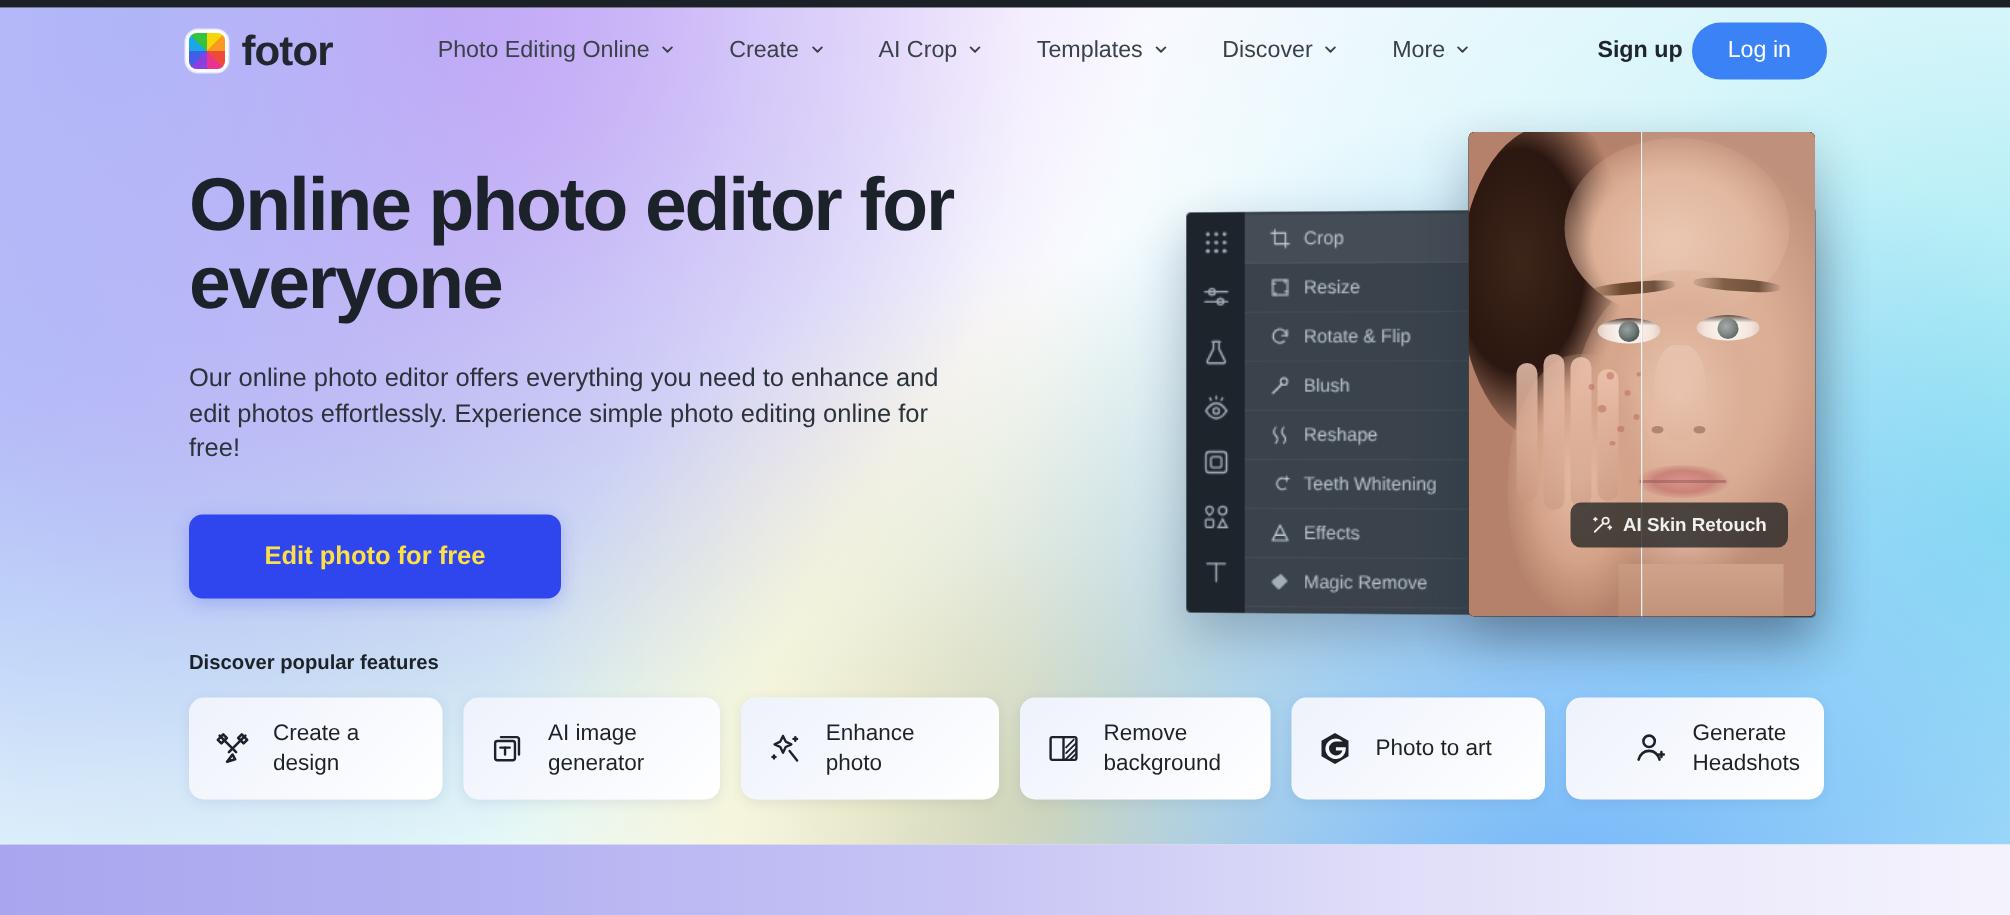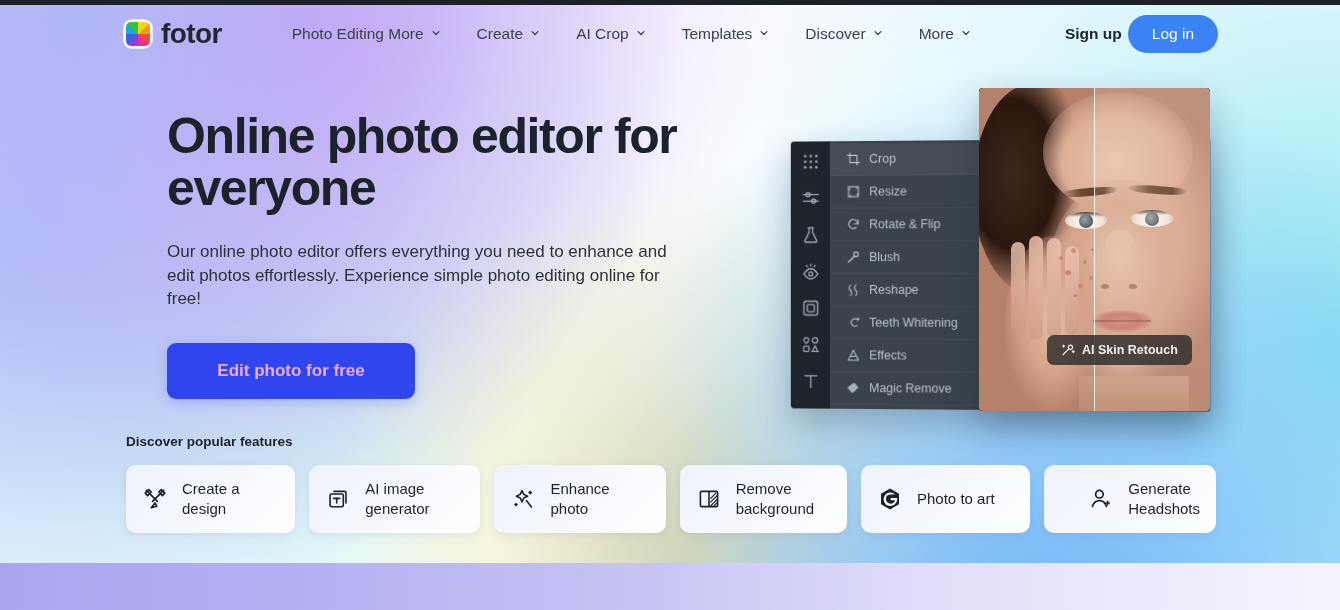--- a/index.html
+++ b/index.html
@@ -77,33 +77,33 @@
   .signup {
     font-size: 15.5px; font-weight: 700; color: #20242b; cursor: pointer; white-space: nowrap;
   }
   .login-btn {
     background: #3b82f6; color: #ffffff; font-size: 15.5px;
     border-radius: 22px; padding: 10px 24px; cursor: pointer; border: none;
     font-family: "Liberation Sans", sans-serif; white-space: nowrap;
   }
 
   
-  .hero-left { position: absolute; left: 126px; top: 110px; width: 600px; z-index: 20; margin-left: 41px; }
+  .hero-left { position: absolute; left: 126px; top: 110px; width: 600px; z-index: 20; }
   .hero-title {
     font-size: 50px; line-height: 52px; font-weight: 700;
     color: #1c2229; letter-spacing: -1.4px;
   }
   .hero-sub {
     margin-top: 26px; font-size: 17px; line-height: 23.5px;
     color: #2c323a; max-width: 530px;
   }
   .cta {
     margin-top: 32px; display: inline-flex; align-items: center; justify-content: center;
     width: 248px; height: 56px; border-radius: 9px;
-    background: #2f46ee; color: #f0abfc; font-size: 17px; font-weight: 700;
+    background: #2f46ee; color: #fde047; font-size: 17px; font-weight: 700;
     cursor: pointer; border: none; font-family: "Liberation Sans", sans-serif;
     box-shadow: 0 3px 12px rgba(47,70,238,0.25);
   }
 
   
   .features { position: absolute; left: 126px; top: 434px; width: 1090px; z-index: 20; }
   .features-label { font-size: 13.5px; font-weight: 700; color: #1d2229; }
   .feature-row { display: flex; gap: 14px; margin-top: 16px; }
   .feature-card {
     height: 68px; border-radius: 10px; display: flex; align-items: center;
@@ -285,21 +285,21 @@
     <div class="brand">
       <span class="logo-mark">
         <span class="pie"></span>
       </span>
       <span class="brand-name">fotor</span>
     </div>
 
     <div class="nav-links">
 
       <div class="nav-item">
-        <span>Photo Editing More</span>
+        <span>Photo Editing Online</span>
         <span class="chev">
           <svg viewBox="0 0 12 12">
               <path d="M2.5 4.3L6 7.8l3.5-3.5" fill="none" stroke="#3b4149" stroke-width="1.5" stroke-linecap="round" stroke-linejoin="round"></path>
             </svg>
         </span>
       </div>
 
       <div class="nav-item">
         <span>Create</span>
         <span class="chev">

